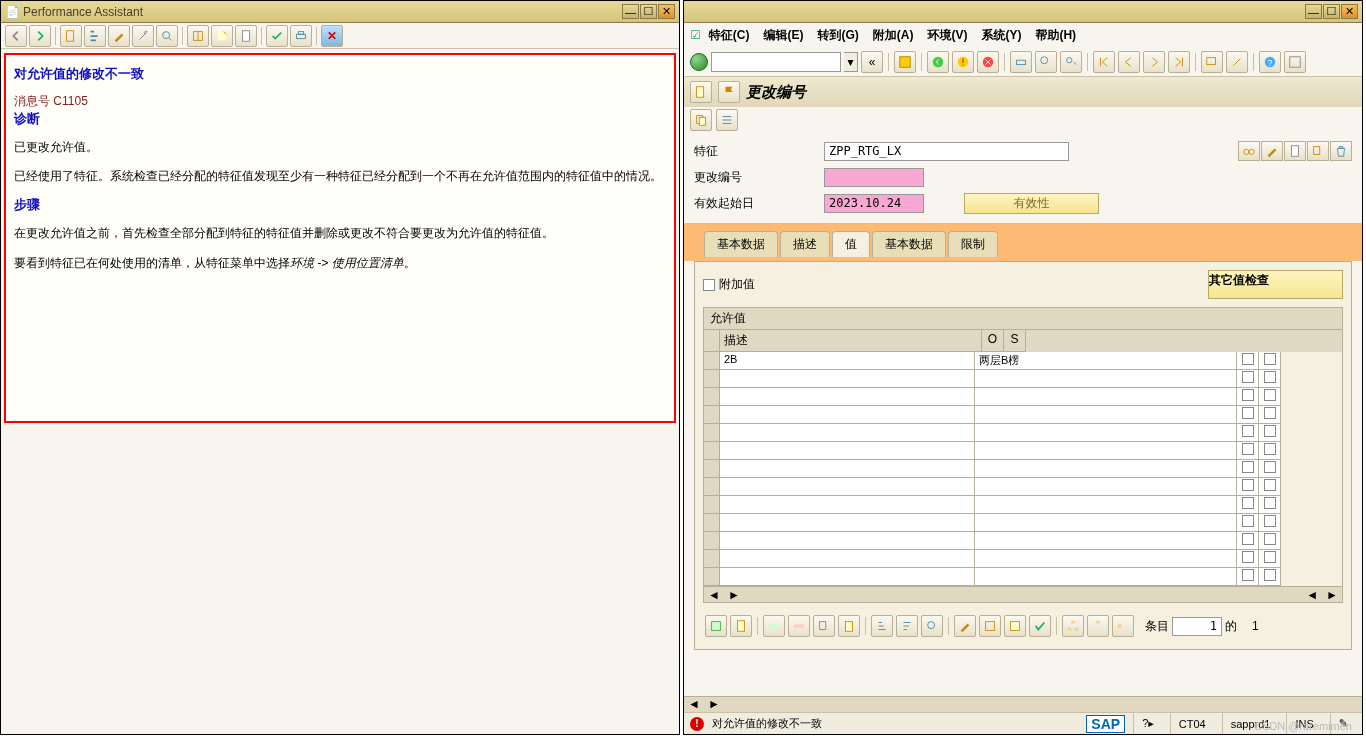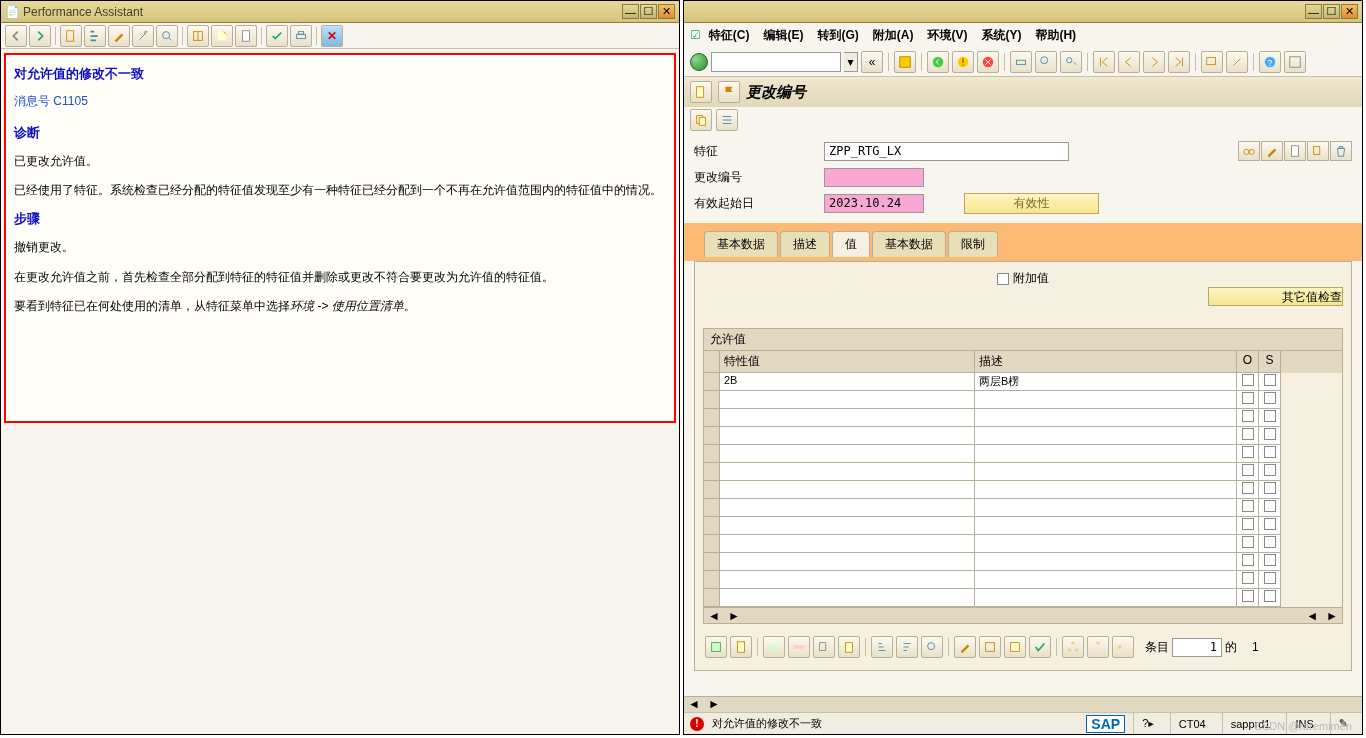--- a/index.html
+++ b/index.html
@@ -9,21 +9,21 @@
 .win-right{left:683px;top:0;width:680px;height:735px;}
 .title-bar{height:22px;background:linear-gradient(#e8d99a,#d4c47a);border-bottom:1px solid #8a7a4a;display:flex;align-items:center;padding:0 4px;justify-content:space-between;}
 .title-text{display:flex;align-items:center;gap:3px;color:#4a4128;}
 .win-controls{display:flex;gap:1px;}
 .win-btn{width:17px;height:15px;background:linear-gradient(#e8d99a,#c4b46a);border:1px solid #8a7a4a;display:flex;align-items:center;justify-content:center;font-size:11px;cursor:pointer;}
 .toolbar{height:26px;background:#f8f5ee;border-bottom:1px solid #c9c0a8;display:flex;align-items:center;padding:2px 4px;gap:2px;}
 .tb-btn{width:22px;height:22px;border:1px solid #b8af98;background:linear-gradient(#fcf9f0,#e8e0c8);display:flex;align-items:center;justify-content:center;cursor:pointer;border-radius:2px;}
 .tb-sep{width:1px;height:18px;background:#c9c0a8;margin:0 2px;}
 .content-area{position:absolute;left:3px;top:52px;right:3px;border:2px solid red;padding:10px 8px;background:#fffef8;height:370px;}
 .help-h1{color:#1010c0;font-weight:bold;font-size:13px;margin-bottom:10px;}
-.help-msg{color:#1d4ed8;margin-bottom:14px;}
+.help-msg{color:#7f1d1d;}
 .help-h2{color:#1010c0;font-weight:bold;font-size:13px;margin-bottom:10px;}
 .help-p{color:#000;margin-bottom:10px;line-height:1.6;}
 .help-italic{font-style:italic;margin-top:16px;}
 
 .menubar{height:24px;display:flex;align-items:center;padding:0 6px;gap:2px;background:#f8f5ee;}
 .menu-item{padding:2px 6px;cursor:pointer;font-weight:bold;}
 .std-toolbar{height:30px;display:flex;align-items:center;padding:2px 6px;gap:3px;background:#f8f5ee;border-bottom:1px solid #c9c0a8;}
 .go-btn{width:18px;height:18px;border-radius:50%;background:radial-gradient(circle at 30% 30%,#8fd88f,#2a8a2a);border:1px solid #1a6a1a;}
 .cmd-field{width:130px;height:20px;border:1px solid #999;background:#fff;padding:0 3px;}
 .dd-btn{width:14px;height:20px;border:1px solid #999;border-left:0;background:#f0ece0;display:flex;align-items:center;justify-content:center;}
@@ -35,22 +35,22 @@
 .form-label{width:130px;}
 .form-input{height:19px;border:1px solid #999;background:#fff;padding:0 4px;font-family:monospace;font-size:12px;}
 .form-input.ro{background:#f9a8d4;}
 .validity-btn{width:135px;height:21px;background:linear-gradient(#fff5c0,#f5e590);border:1px solid #b8a868;color:#7a6a2a;text-align:center;line-height:19px;margin-left:40px;cursor:pointer;}
 .icon-btns{display:flex;gap:1px;margin-left:auto;}
 .icon-btn{width:22px;height:20px;border:1px solid #b8af98;background:linear-gradient(#fcf9f0,#e8e0c8);display:flex;align-items:center;justify-content:center;cursor:pointer;}
 .tab-strip{display:flex;padding:4px 20px 0;background:#fdba74;align-items:center;height:38px;}
 .tab{padding:4px 12px;background:#e8dfb8;border:1px solid #b8af98;border-bottom:0;border-radius:4px 4px 0 0;cursor:pointer;margin-right:2px;font-size:12px;}
 .tab.active{background:#f5f0e0;color:#000;position:relative;z-index:2;}
 .tab-body{background:#f5f0e0;border:1px solid #b8af98;margin:0 10px;padding:8px;min-height:380px;position:relative;}
-.addval-row{display:flex;align-items:center;margin-bottom:22px;flex-direction:column;}
-.check-btn{margin-left:auto;width:135px;height:19px;background:linear-gradient(#fff5c0,#f5e590);border:1px solid #b8a868;text-align:right;line-height:19px;cursor:pointer;}
+.addval-row{display:flex;align-items:center;margin-bottom:8px;}
+.check-btn{margin-left:auto;width:135px;height:29px;background:linear-gradient(#fff5c0,#f5e590);border:1px solid #b8a868;text-align:left;line-height:19px;cursor:pointer;font-weight:bold;}
 .table-title{background:#e0d8c0;border:1px solid #b8af98;padding:2px 6px;font-weight:normal;}
 .val-table{border:1px solid #b8af98;border-top:0;}
 .val-head{display:flex;background:#e0d8c0;}
 .val-hc{border-right:1px solid #b8af98;padding:2px 4px;border-bottom:1px solid #b8af98;}
 .val-row{display:flex;height:18px;}
 .val-c{border-right:1px solid #b8af98;border-bottom:1px solid #b8af98;padding:1px 4px;background:#fff;font-size:11px;}
 .val-c.sel{width:16px;background:#e0d8c0;}
 .chk{width:12px;height:12px;border:1px solid #888;display:inline-block;background:#fff;}
 .val-scroll{display:flex;align-items:center;border:1px solid #b8af98;border-top:0;height:16px;background:#e0d8c0;}
 .bottom-toolbar{display:flex;align-items:center;gap:3px;padding:4px 2px;margin-top:8px;}
@@ -150,21 +150,20 @@
         <span style="color:#d00;font-weight:bold">✕</span>
       </div>
   </div>
   <div class="content-area">
     <div class="help-h1">对允许值的修改不一致</div>
     <div class="help-msg">消息号 C1105</div>
     <div class="help-h2">诊断</div>
     <div class="help-p">已更改允许值。</div>
     <div class="help-p">已经使用了特征。系统检查已经分配的特征值发现至少有一种特征已经分配到一个不再在允许值范围内的特征值中的情况。</div>
     <div class="help-h2">步骤</div>
-    <div class="help-p">撤销更改。</div>
     <div class="help-p">在更改允许值之前，首先检查全部分配到特征的特征值并删除或更改不符合要更改为允许值的特征值。</div>
     <div class="help-p">
       <span>要看到特征已在何处使用的清单，从特征菜单中选择</span><span class="help-italic">环境 -&gt; 使用位置清单</span><span>。</span>
     </div>
   </div>
 </div>
 
 <div class="win win-right">
   <div class="title-bar">
     <div></div>
@@ -364,21 +363,20 @@
       <label style="display:flex;align-items:center;gap:4px">
           <span class="chk"></span>
           <span>附加值</span>
         </label>
       <div class="check-btn">其它值检查</div>
     </div>
     <div class="table-title">允许值</div>
     <div class="val-table">
       <div class="val-head">
         <div class="val-hc" style="width:16px"></div>
-        <div class="val-hc" style="width:255px">特性值</div>
         <div class="val-hc" style="width:262px">描述</div>
         <div class="val-hc" style="width:22px;text-align:center">O</div>
         <div class="val-hc" style="width:22px;text-align:center">S</div>
       </div>
       <div id="val-rows">
           <div class="val-row">
             <div class="val-c sel"></div>
             <div class="val-c" style="width:255px">2B</div>
             <div class="val-c" style="width:262px">两层B楞</div>
             <div class="val-c" style="width:22px;text-align:center"><span class="chk"></span></div>

